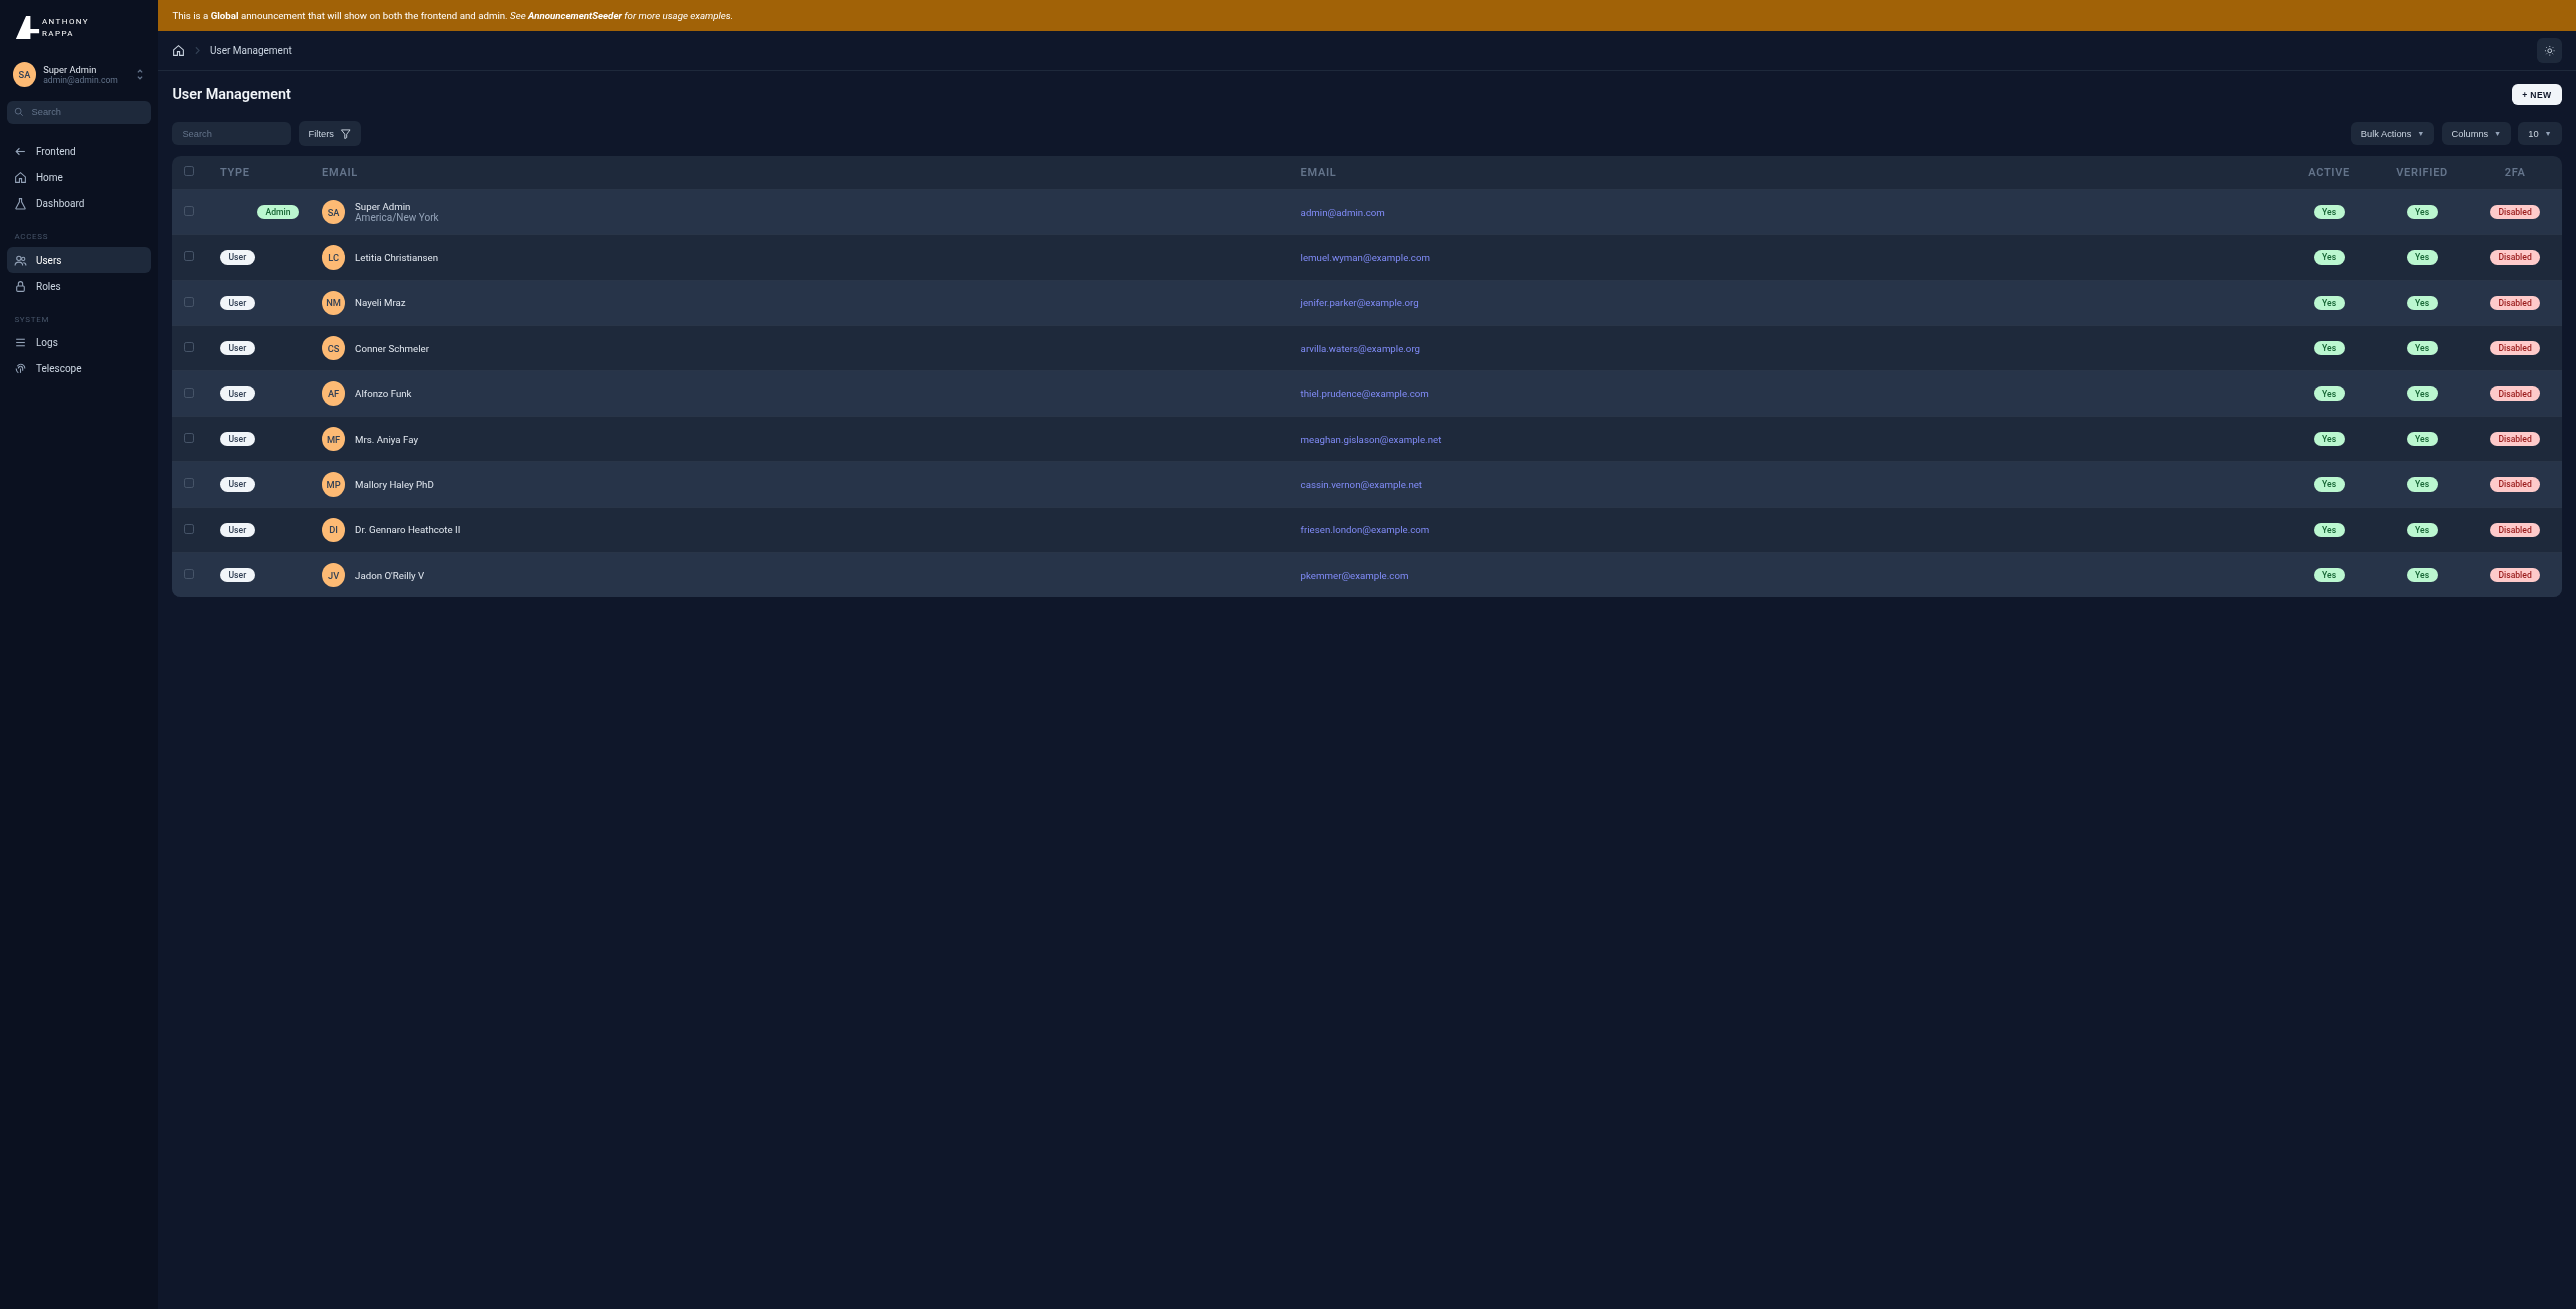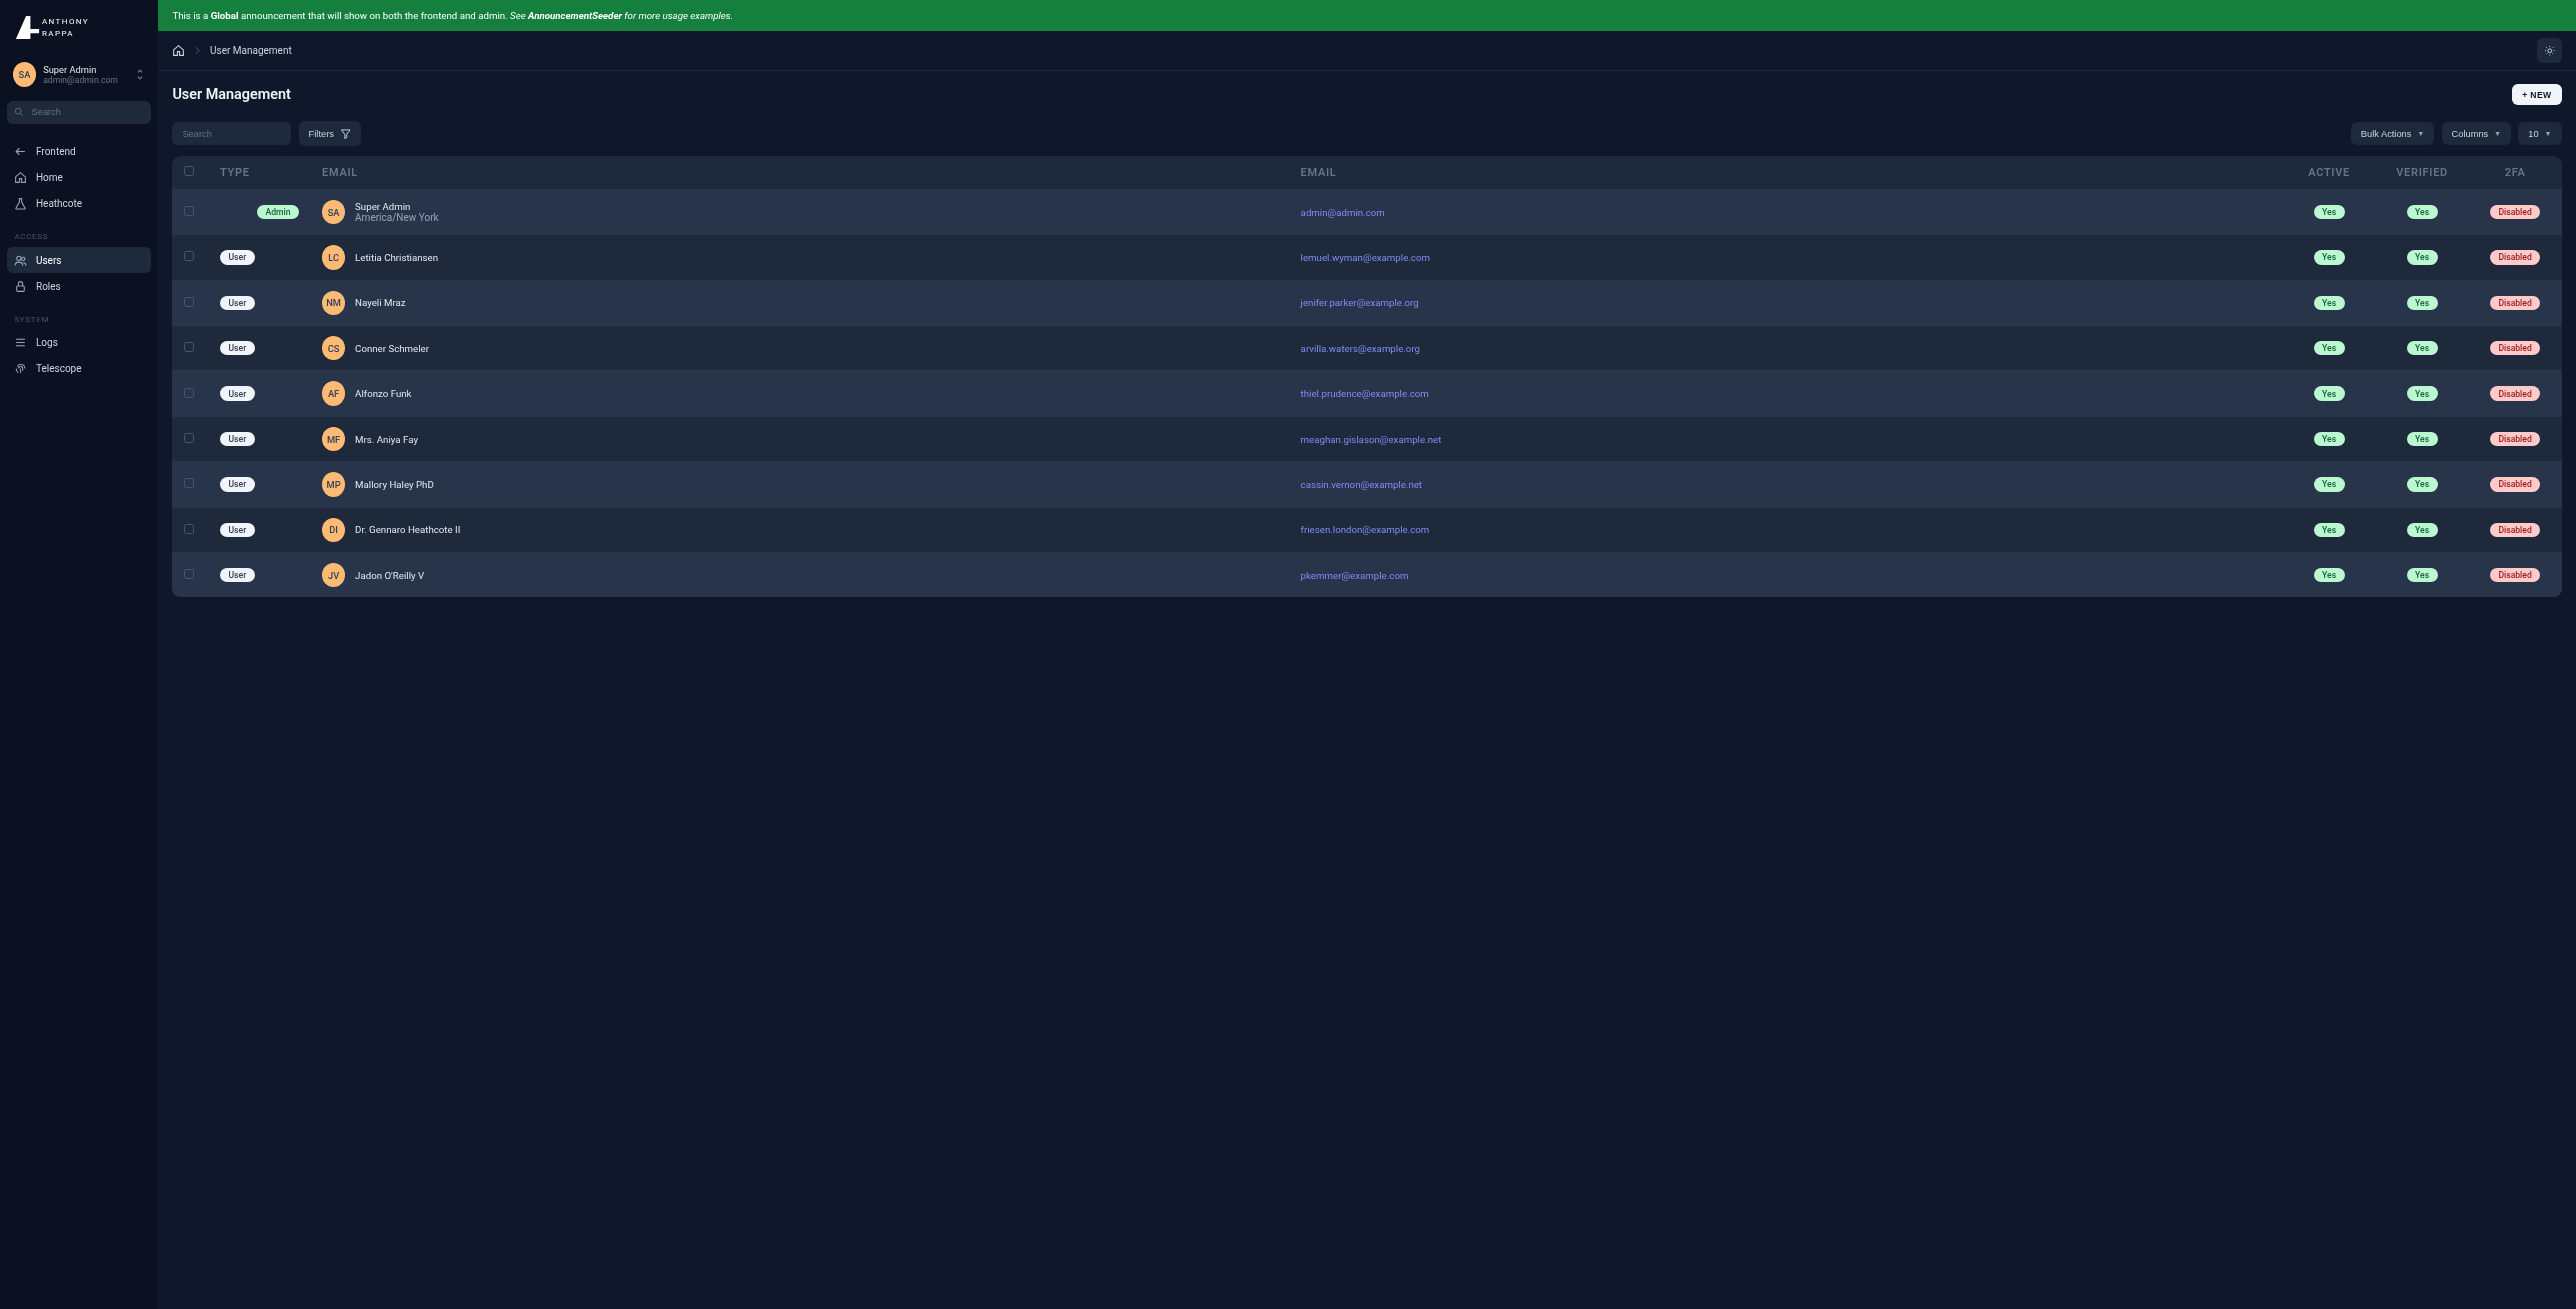--- a/index.html
+++ b/index.html
@@ -23,21 +23,21 @@
 .search-box .s-icon { position: absolute; left: 7.2px; top: 50%; transform: translateY(-50%); color: #64748b; }
 .nav { margin-top: 5.8px; }
 .nav-section { margin-top: 13px; }
 .nav-label { font-size: 8px; letter-spacing: 0.7px; color: #475569; padding: 2.9px 7.2px 5.8px; }
 .nav-item { display: flex; align-items: center; gap: 8.6px; padding: 6.5px 7.2px; border-radius: 5.8px; color: #cbd5e1; cursor: pointer; font-size: 10px; }
 .nav-item.active { background: #1e293b; color: #fff; }
 .nav-icon { width: 13px; height: 13px; flex-shrink: 0; display: flex; align-items: center; justify-content: center; color: #94a3b8; }
 
 
 .main { flex: 1; display: flex; flex-direction: column; overflow: hidden; }
-.announcement { background: #15803d; color: #fff; padding: 10px 14.4px; font-size: 9.7px; }
+.announcement { background: #a16207; color: #fff; padding: 10px 14.4px; font-size: 9.7px; }
 .announcement .bold { font-weight: 700; }
 .announcement .italic { font-style: italic; }
 .topbar { display: flex; align-items: center; justify-content: space-between; padding: 7.2px 14.4px; border-bottom: 0.7px solid #1e293b; }
 .breadcrumb { display: flex; align-items: center; gap: 5.8px; color: #cbd5e1; }
 .crumb-sep { color: #334155; }
 .theme-btn { width: 24.4px; height: 24.4px; border-radius: 5.8px; background: #1e293b; display: flex; align-items: center; justify-content: center; color: #cbd5e1; cursor: pointer; }
 .page-header { display: flex; align-items: center; justify-content: space-between; padding: 13px 14.4px 16px; }
 .page-title { font-size: 14.4px; font-weight: 600; color: #f1f5f9; }
 .new-btn { background: #f1f5f9; color: #0f172a; border-radius: 5.8px; padding: 5.8px 10px; font-size: 8.6px; font-weight: 700; letter-spacing: 0.4px; cursor: pointer; border: none; }
 
@@ -129,21 +129,21 @@
             </svg>
           </span>
           <span>Home</span>
         </div>
         <div class="nav-item">
           <span class="nav-icon">
             <svg width="13" height="13" viewBox="0 0 24 24" fill="none" stroke="currentColor" stroke-width="2">
               <path d="M9 3 H15 M10 3 V9 L4 20 A1 1 0 0 0 5 22 H19 A1 1 0 0 0 20 20 L14 9 V3"></path>
             </svg>
           </span>
-          <span>Heathcote</span>
+          <span>Dashboard</span>
         </div>
       </nav>
     <div id="nav-groups">
         <div class="nav-section">
           <div class="nav-label">ACCESS</div>
           <div class="nav-item active">
             <span class="nav-icon">
               <svg width="13" height="13" viewBox="0 0 24 24" fill="none" stroke="currentColor" stroke-width="2">
                 <circle cx="9" cy="8" r="4"></circle>
                 <path d="M2 21 C2 17 5 15 9 15 C13 15 16 17 16 21"></path>

